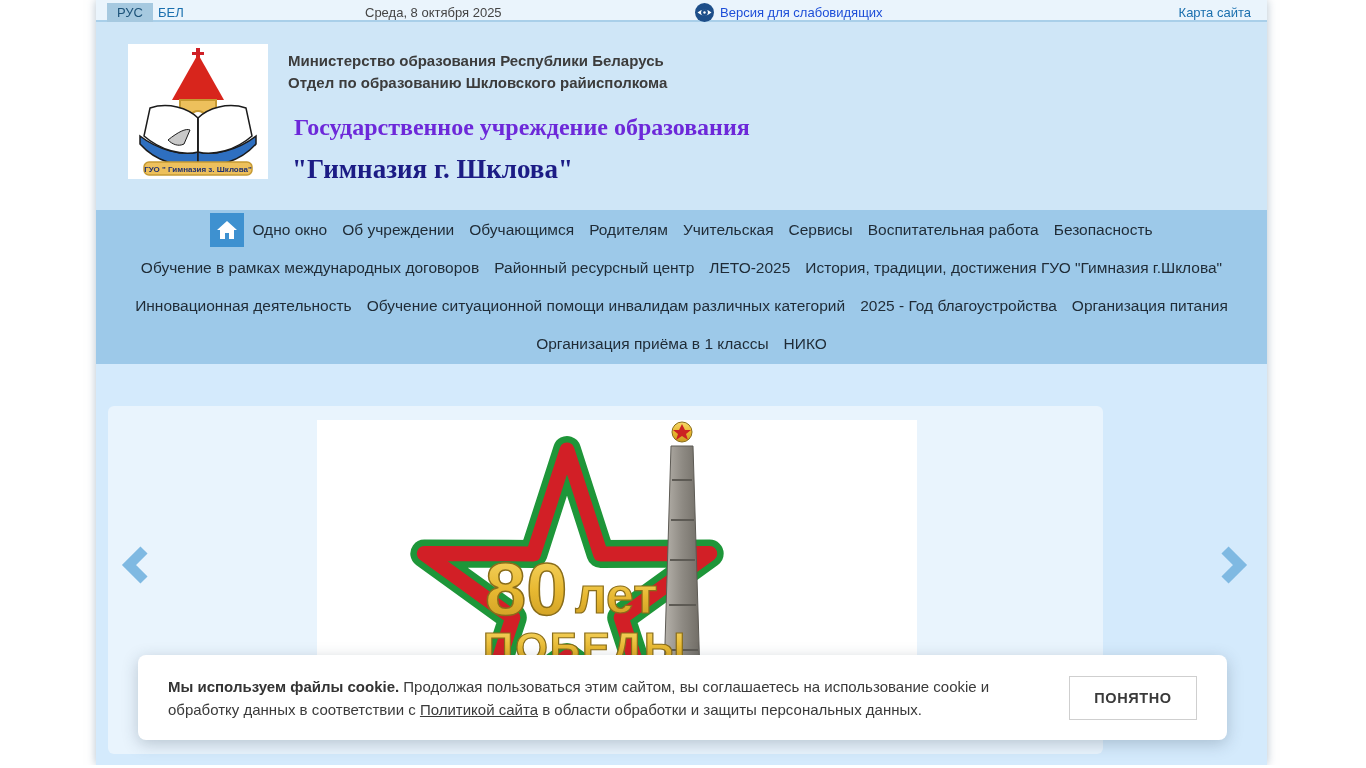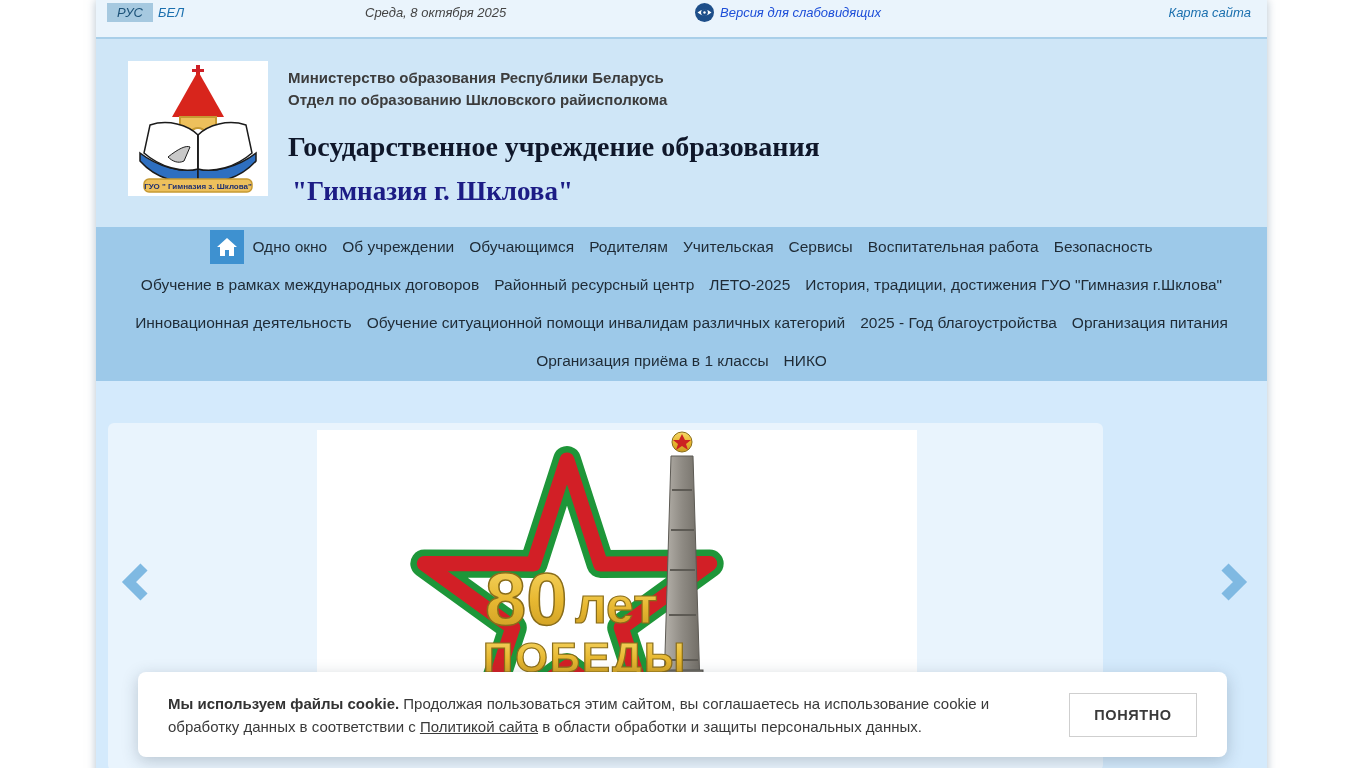--- a/index.html
+++ b/index.html
@@ -1,46 +1,46 @@
 <!DOCTYPE html>
 <html><head>
 <meta charset="utf-8">
 <style>
   * { box-sizing: border-box; }
   html,body { margin:0; padding:0; background:#ffffff; font-family:"Liberation Sans", sans-serif; }
   .page { width:1171px; margin-left:96px; box-shadow:0 0 9px rgba(110,135,160,.5); position:relative; }
 
   
-  .topbar { height:39px; background:#eaf4fc; border-bottom:2px solid #a9cfe9; position:relative; font-size:13px;font-style:italic; }
+  .topbar { height:22px; background:#eaf4fc; border-bottom:2px solid #a9cfe9; position:relative; font-size:13px; }
   .lang-rus { position:absolute; left:11px; top:3px; width:46px; height:19px; background:#a6c9e0; color:#1d5379;
               display:flex; align-items:center; justify-content:center; cursor:pointer; }
   .lang-bel { position:absolute; left:62px; top:5px; color:#1a6fae; cursor:pointer; }
   .topbar-date { position:absolute; left:269px; top:5px; color:#444; }
   .access-link { position:absolute; left:598px; top:2px; display:flex; align-items:center; gap:5px; color:#1d4ed8; cursor:pointer; }
   .sitemap-link { position:absolute; right:16px; top:5px; color:#1a6fae; cursor:pointer; }
 
   
   .header { height:188px; background:#cfe6f7; position:relative; }
   .logo-box { position:absolute; left:32px; top:22px; width:140px; height:135px; background:#ffffff; }
   .header-text { margin-left:192px; padding-top:28px; }
   .ministry { font-size:15px; font-weight:bold; color:#3c3c3c; line-height:22px; }
-  .org-type { font-family:"Liberation Serif", serif; font-size:28px; font-weight:bold; color:#0f172a; margin-top:20px; }
+  .org-type { font-family:"Liberation Serif", serif; font-size:24px; font-weight:bold; color:#6d28d9; margin-top:20px;margin-left:6px; }
   .org-name { font-family:"Liberation Serif", serif; font-size:27px; font-weight:bold; color:#1c1c85; margin-top:13px; margin-left:4px; }
 
   
   .nav { background:#9dc9e9; padding:1px 0; }
   .nav-row { height:38px; display:flex; align-items:center; justify-content:center; gap:15px; }
   .nav-item { color:#1f2b36; font-size:15.5px; cursor:pointer; white-space:nowrap; }
   .home-btn { width:34px; height:34px; background:#3e91d0; display:flex; align-items:center; justify-content:center;
               cursor:pointer; margin-right:-7px; }
 
   
   .content-section { height:401px; background:#d4eafc; position:relative; overflow:hidden; }
   .carousel-panel { position:absolute; left:12px; top:42px; width:995px; height:348px; background:#e9f4fd; border-radius:6px; }
-  .slide { position:absolute; left:209px; top:7px; width:600px; height:285px; background:#ffffff; overflow:hidden; }
+  .slide { position:absolute; left:209px; top:14px; width:600px; height:285px; background:#ffffff; overflow:hidden; }
   .chev { position:absolute; cursor:pointer; }
   .chev-left { left:13px; top:140px; }
   .chev-right { left:1124px; top:182px; }
 
   
   .cookie { position:absolute; left:42px; top:291px; width:1089px; height:85px; background:#ffffff; border-radius:8px;
             box-shadow:0 4px 16px rgba(40,60,80,.25); padding:20px 210px 0 30px; }
   .cookie-text { font-size:15px; color:#3a3a3a; line-height:23px; }
   .cookie-text b { color:#333; }
   .cookie-link { color:#3a3a3a; text-decoration:underline; cursor:pointer;margin-top:20px; }

